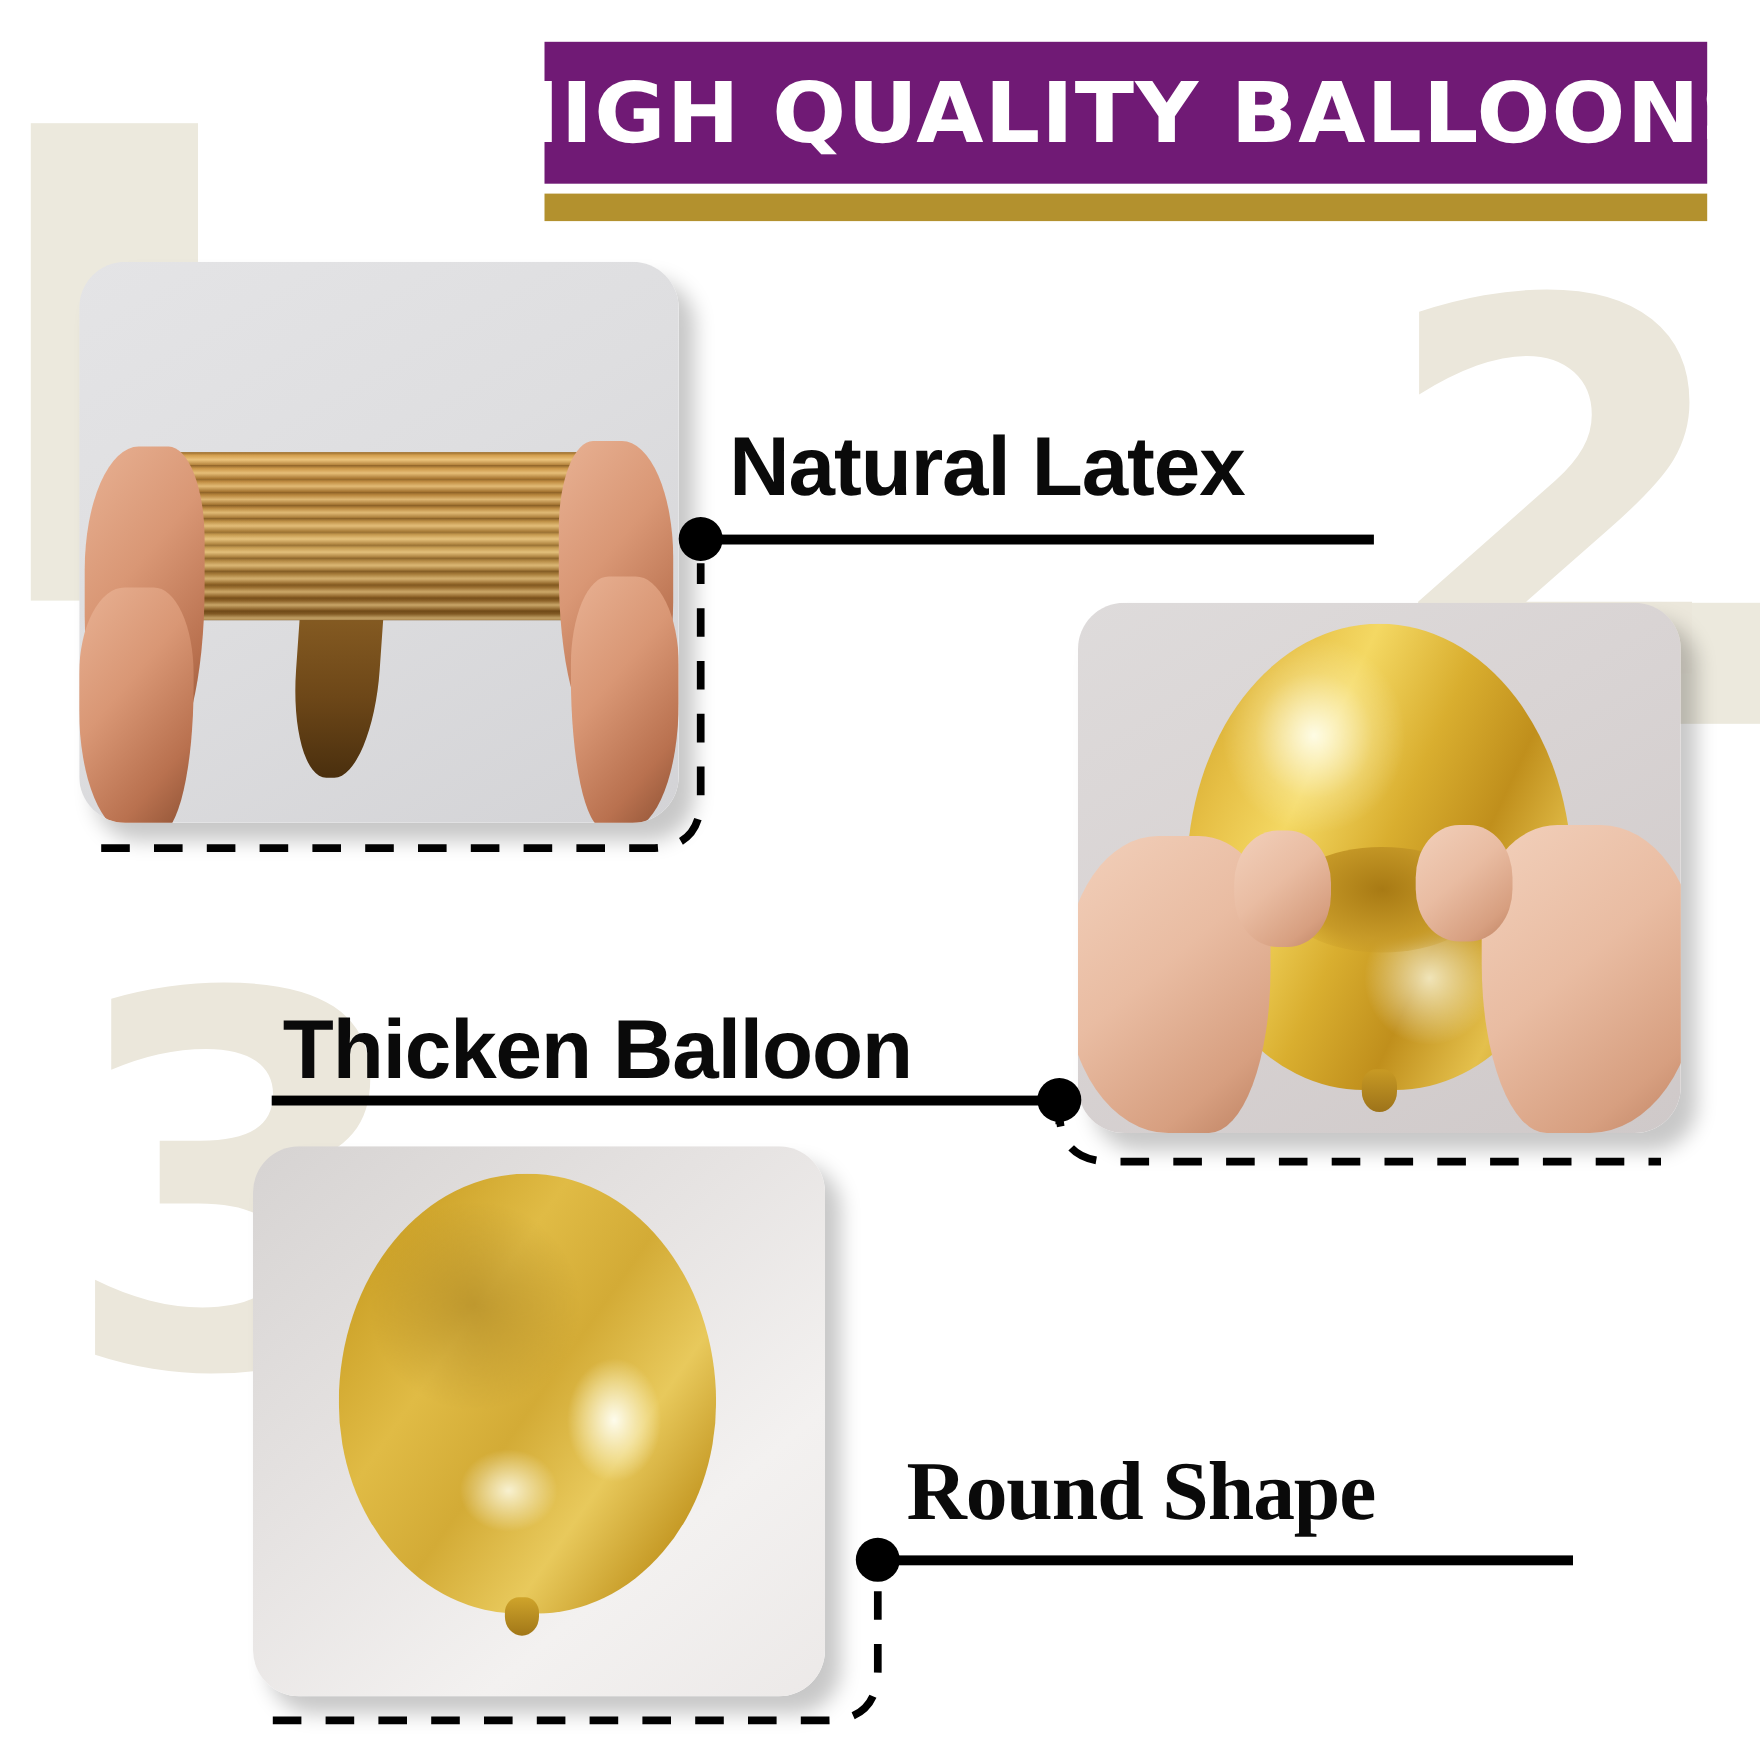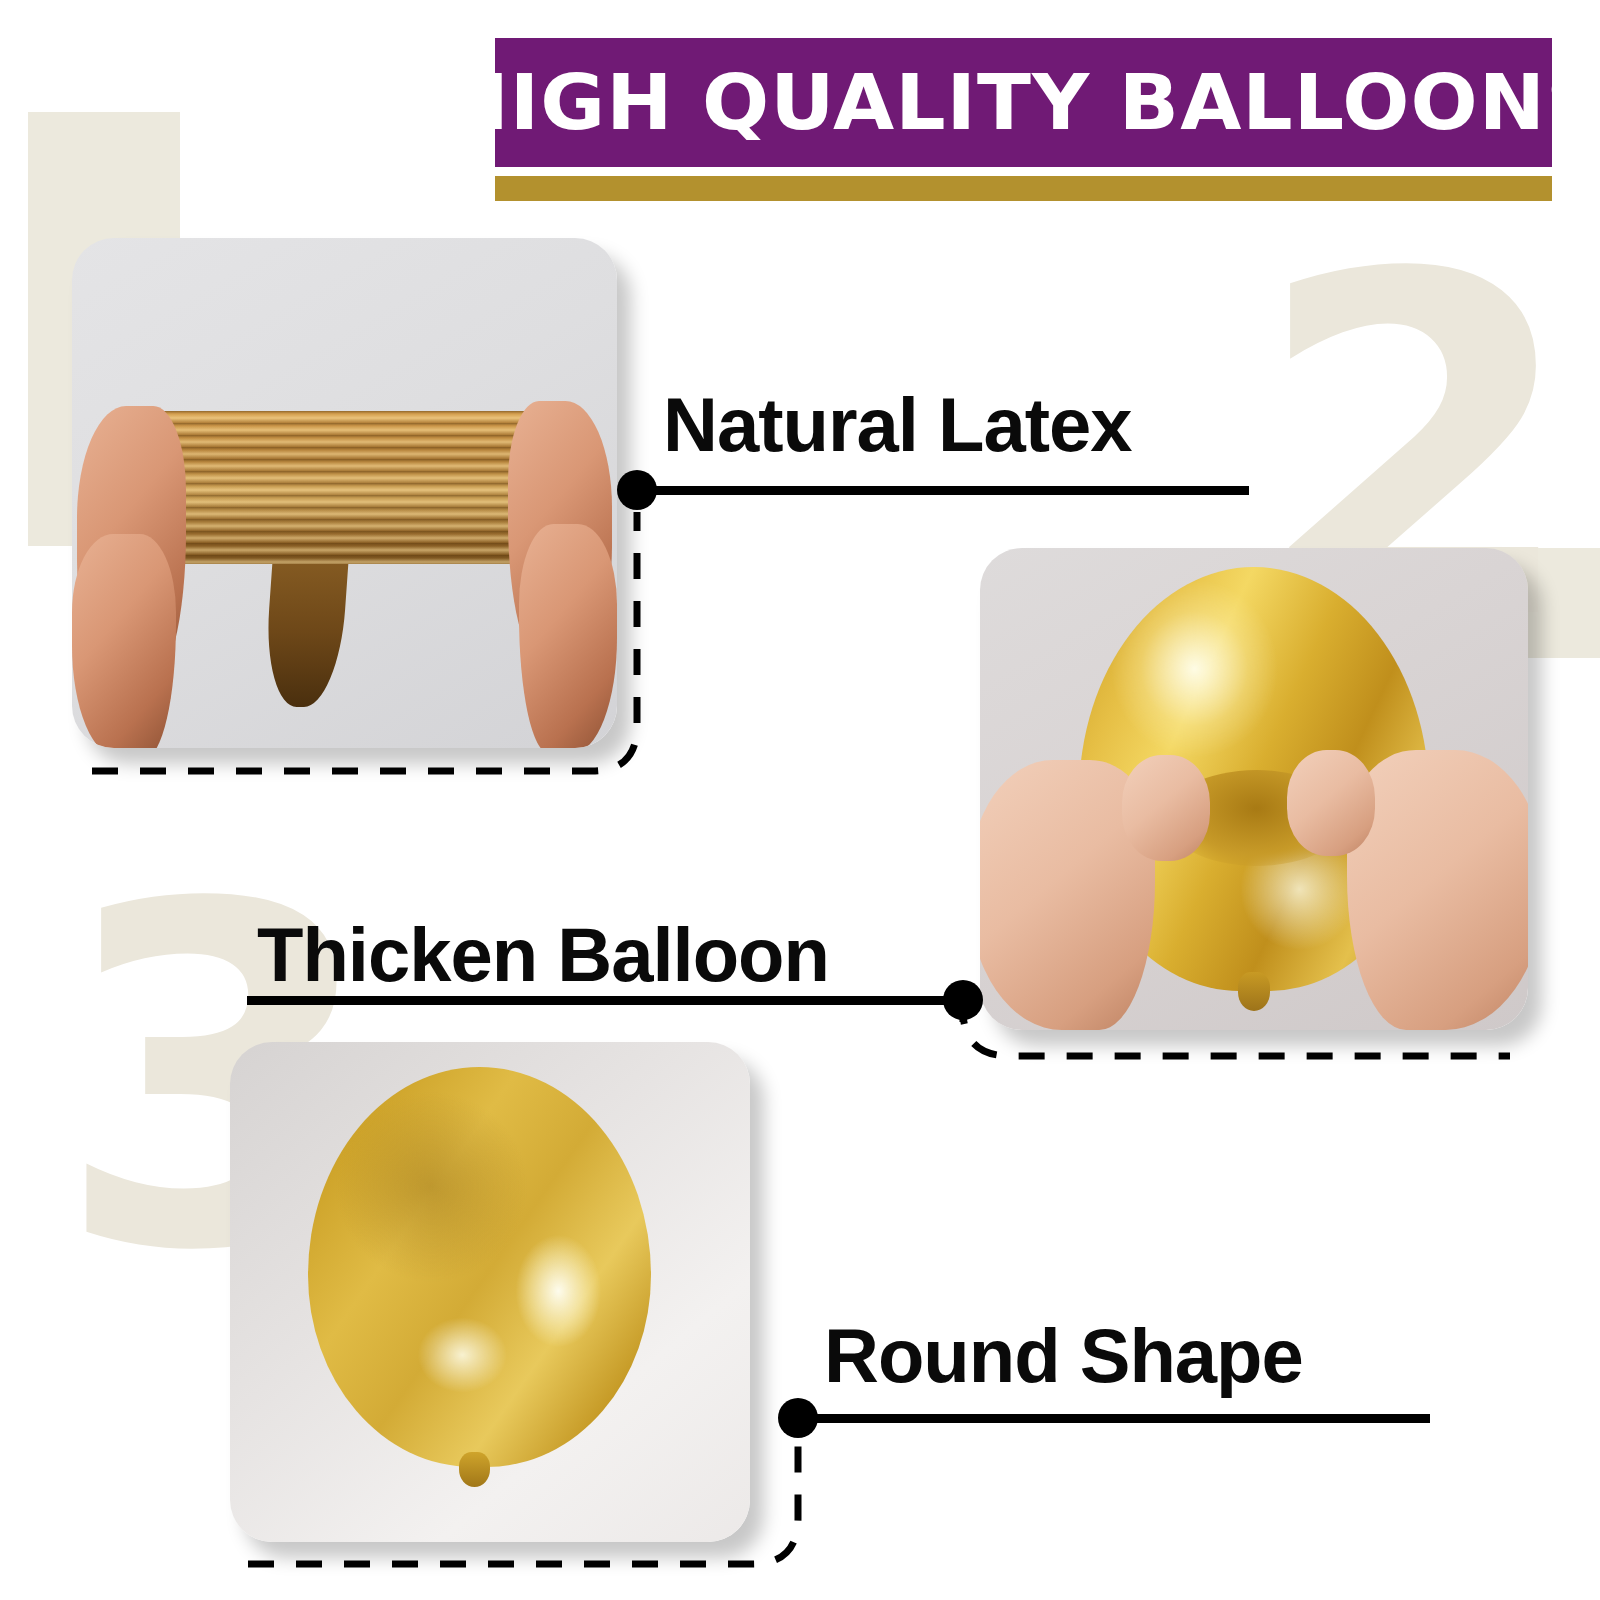--- a/index.html
+++ b/index.html
@@ -285,18 +285,18 @@
       <div class="round-balloon"></div>
       <div class="round-neck"></div>
     </div>
   </div>
 
   <svg class="dashline" style="left:0px; top:0px;" width="1600" height="1600" viewBox="0 0 1600 1600">
     <path d="M 248 1564 L 752 1564 Q 798 1564 798 1518 L 798 1440"></path>
   </svg>
 
   <div class="callout" style="left:0px; top:0px; width:1600px; height:1600px;">
-    <div class="callout-text" style="left:824px; top:1318px;">Round Shape</div>
+    <div class="callout-text" style="left:824px; top:1318px;font-family:Liberation Serif, serif;">Round Shape</div>
     <div class="rule" style="left:798px; top:1414px; width:632px;"></div>
     <div class="dot" style="left:778px; top:1398px;"></div>
   </div>
 
 </div>
 
 </body></html>

